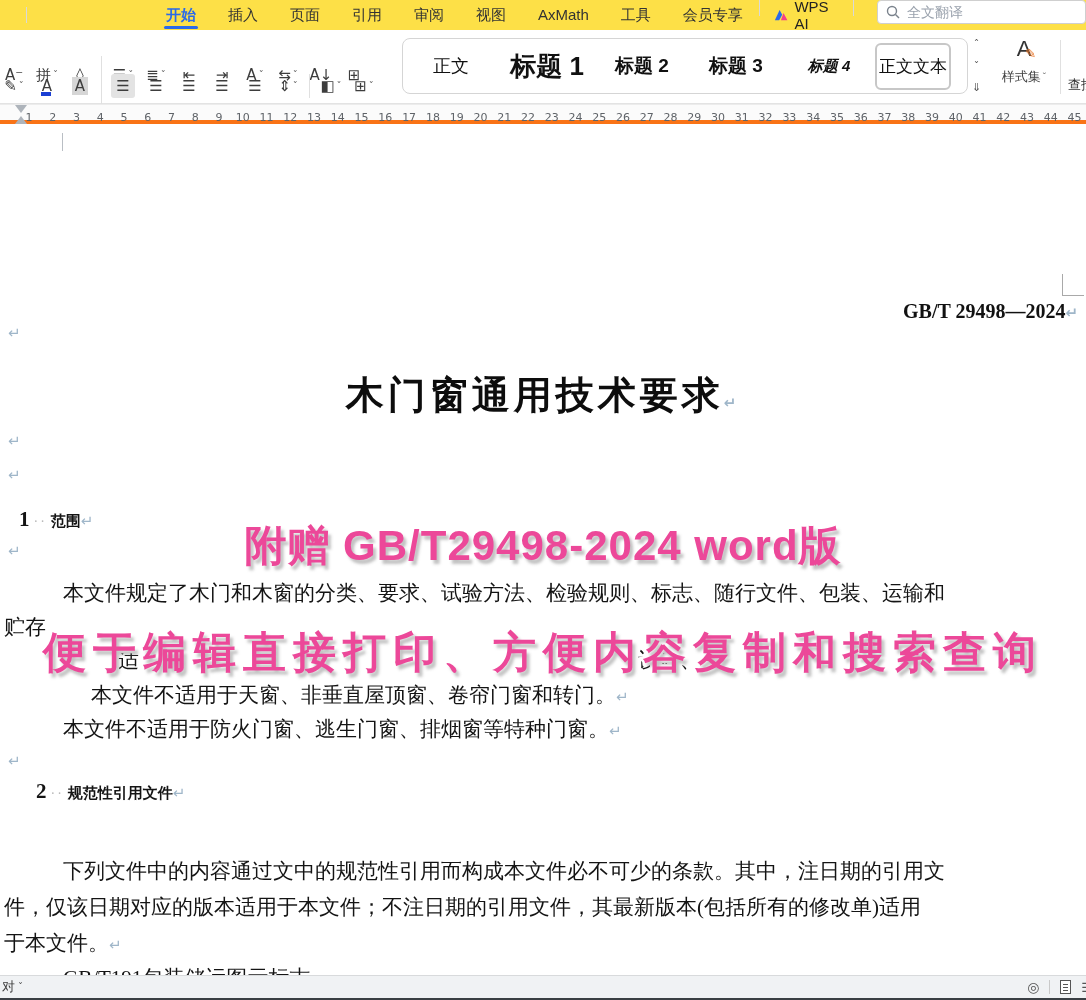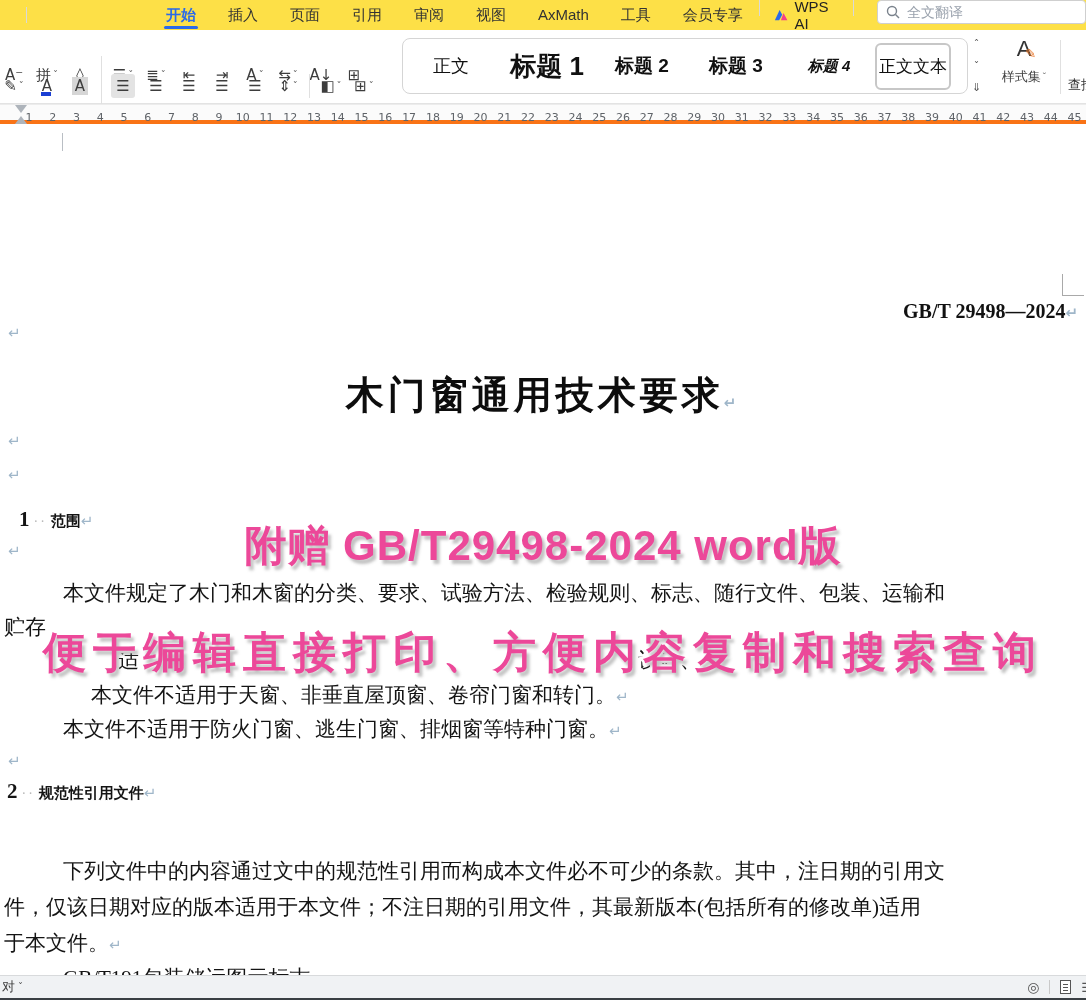--- a/index.html
+++ b/index.html
@@ -225,21 +225,21 @@
 
   <div class="line" style="left:63px; top:557px;margin-left:28px;">
     <span>本文件不适用于天窗、非垂直屋顶窗、卷帘门窗和转门。</span><span class="pmark">↵</span>
   </div>
   <div class="line" style="left:63px; top:591px;">
     <span>本文件不适用于防火门窗、逃生门窗、排烟窗等特种门窗。</span><span class="pmark">↵</span>
   </div>
 
   <span class="pmark-abs" style="left:8px; top:628px;">↵</span>
 
-  <div class="line" style="left:7px; top:655px;">
+  <div class="line" style="left:36px; top:655px;">
     <span class="h-num">2</span><span class="spacedots">··</span><span class="h-txt">规范性引用文件</span><span class="pmark">↵</span>
   </div>
 
   <div class="line" style="left:63px; top:733px;">下列文件中的内容通过文中的规范性引用而构成本文件必不可少的条款。其中，注日期的引用文</div>
   <div class="line" style="left:4px; top:769px;">件，仅该日期对应的版本适用于本文件；不注日期的引用文件，其最新版本(包括所有的修改单)适用</div>
   <div class="line" style="left:4px; top:805px;">
     <span>于本文件。</span><span class="pmark">↵</span>
   </div>
 
   <div class="line" style="left:63px; top:840px;">

